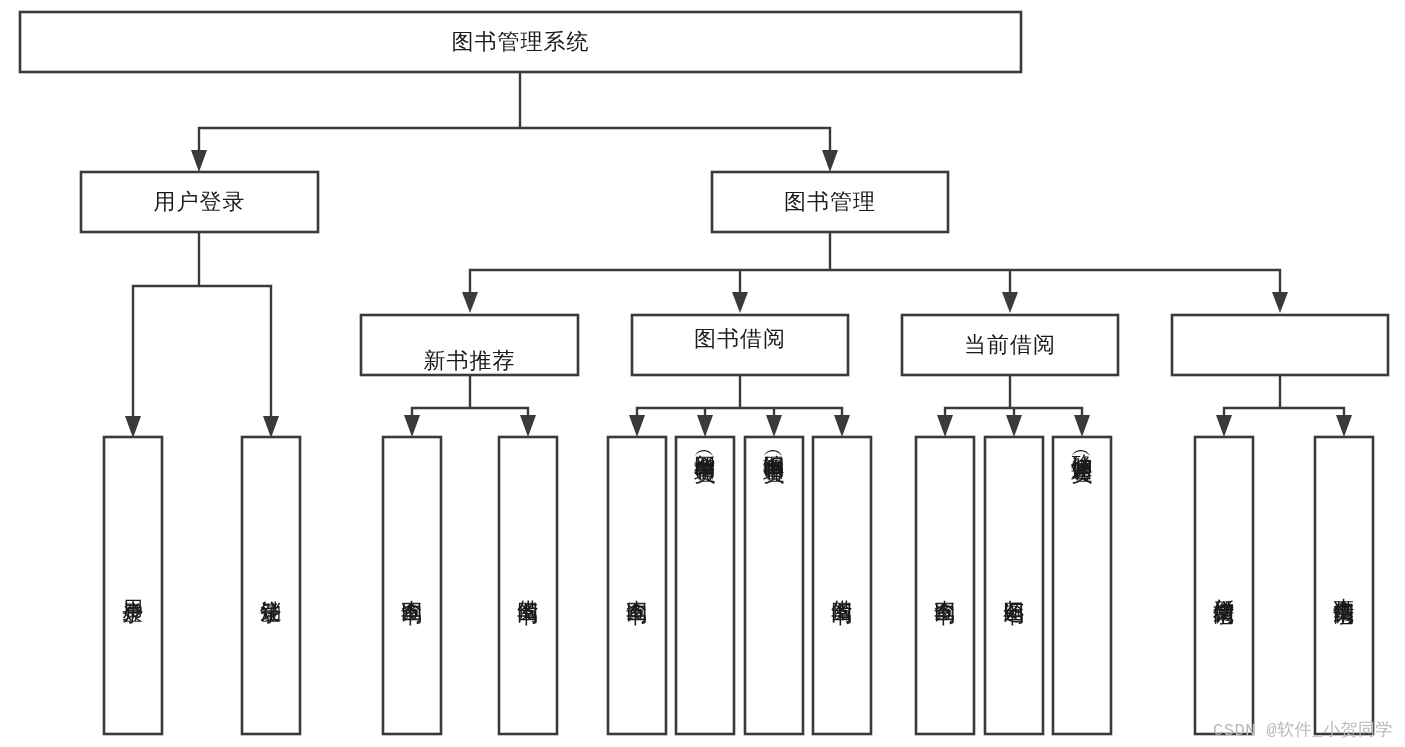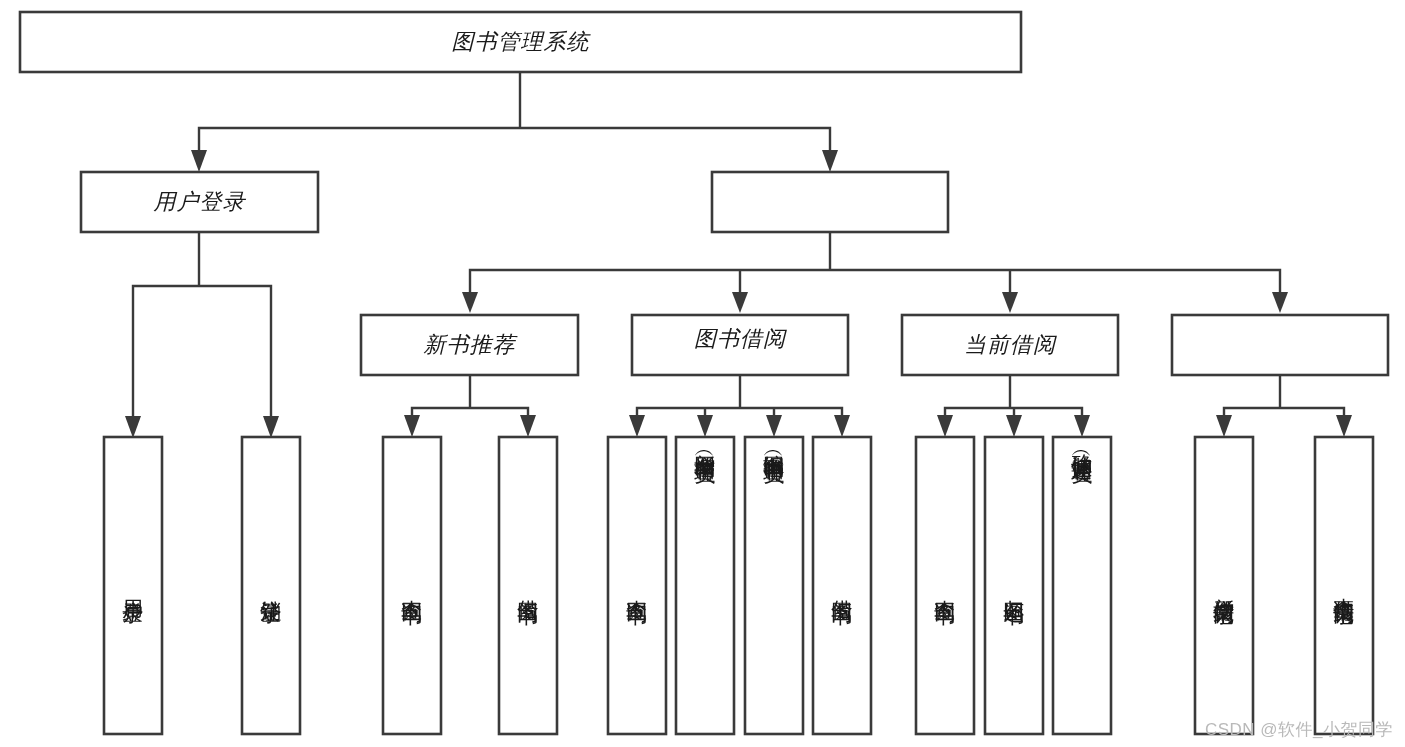--- a/index.html
+++ b/index.html
@@ -55,34 +55,33 @@
     color: #1a1a1a;
     letter-spacing: 1.5px;
     white-space: nowrap;
   }
   .h-wrap {
     position: absolute;
     display: flex;
     align-items: center;
     justify-content: center;
     pointer-events: none;
-    font-style: italic;
   }
   .h-text {
     font-family: "Liberation Sans", "DejaVu Sans", sans-serif;
     font-size: 22px;
     color: #1a1a1a;
     letter-spacing: 1px;
     white-space: nowrap;
   }
   #watermark {
     position: absolute;
     right: 12px;
     bottom: 6px;
-    font-family: Liberation Sans, sans-serif;
+    font-family: Liberation Mono, monospace;
     font-size: 17px;
     color: #b9b9b9;
     letter-spacing: 0.5px;
     white-space: nowrap;
   }
 </style>
 </head>
 <body>
 
 <div id="diagram-root">
@@ -165,22 +164,25 @@
   </svg>
 
   <div class="h-wrap" style="left:20px; top:12px; width:1001px; height:60px;">
     <span class="h-text">图书管理系统</span>
   </div>
 
   <div class="h-wrap" style="left:81px; top:172px; width:237px; height:60px;">
     <span class="h-text">用户登录</span>
   </div>
 
-
-  <div class="h-wrap" style="left:361px; top:315px; width:217px; height:60px;">
+  <div class="h-wrap" style="left:712px; top:172px; width:236px; height:60px;">
+    <span class="h-text">图书管理</span>
+  </div>
+
+  <div class="h-wrap" style="left:361px; top:331px; width:217px; height:60px;">
     <span class="h-text">新书推荐</span>
   </div>
 
   <div class="h-wrap" style="left:632px; top:315px; width:216px; height:48px;">
     <span class="h-text">图书借阅</span>
   </div>
 
   <div class="h-wrap" style="left:902px; top:315px; width:216px; height:60px;justify-content:center;">
     <span class="h-text">当前借阅</span>
   </div>

